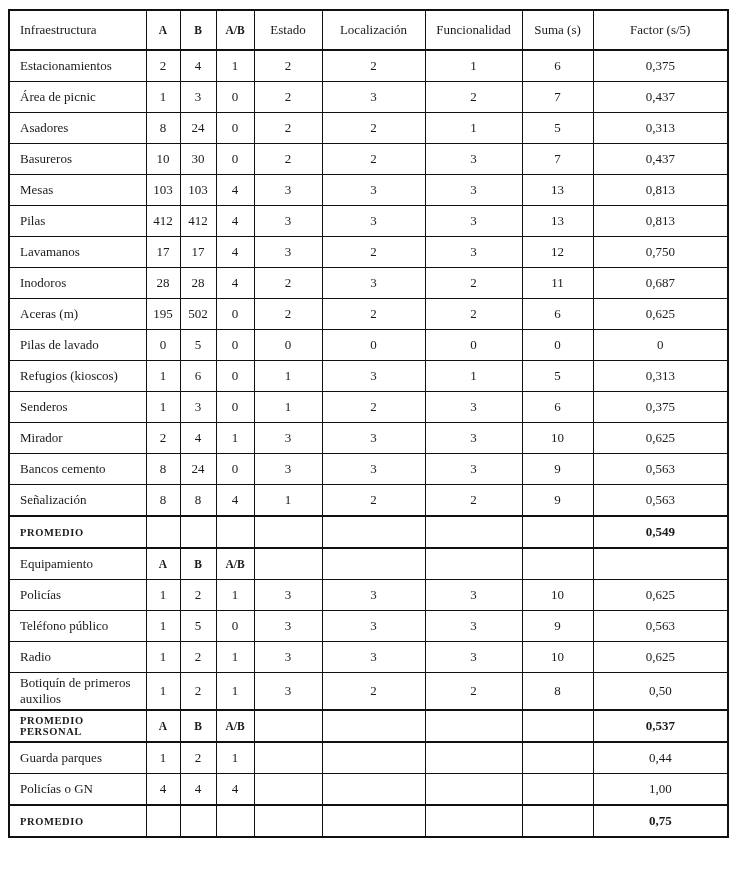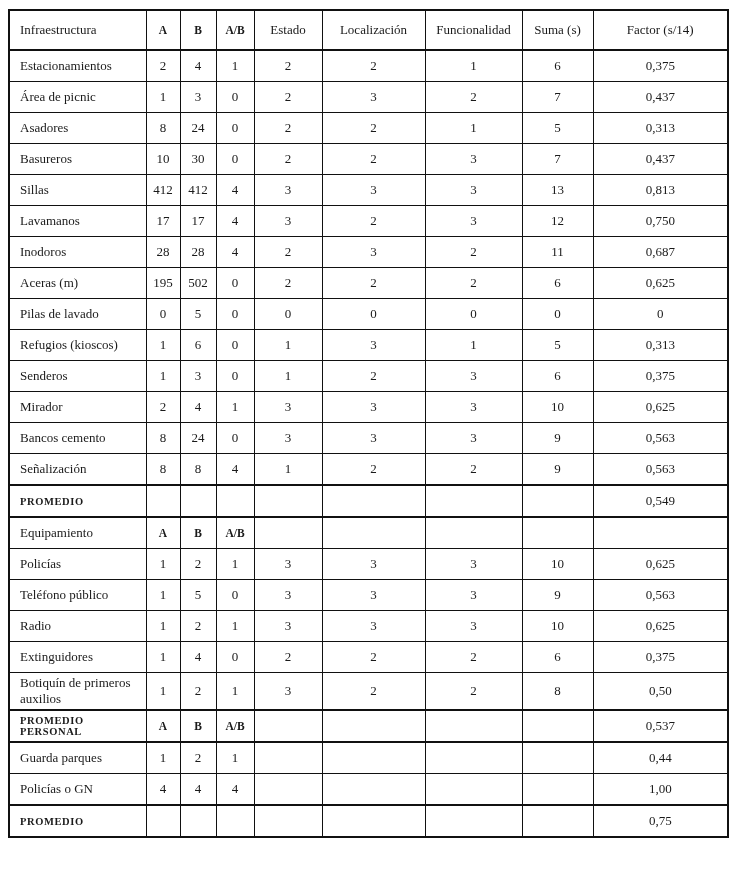--- a/index.html
+++ b/index.html
@@ -56,21 +56,21 @@
   }
 
   tr.section-break td { border-top: 2px solid #111; margin-left: 18px; }
 
   
   tr.summary td:first-child {
     font-weight: bold;
     font-size: 10.5px;
     letter-spacing: 0.6px;
   }
-  tr.summary td:last-child { font-weight: normal; }
+  tr.summary td:last-child { font-weight: bold; }
 
   
   tr.subheader td:nth-child(2),
   tr.subheader td:nth-child(3),
   tr.subheader td:nth-child(4) {
     font-weight: bold;
     font-size: 11.5px;
   }
 </style>
 </head>
@@ -92,21 +92,21 @@
     <thead>
       <tr>
           <th>Infraestructura</th>
           <th>A</th>
           <th>B</th>
           <th>A/B</th>
           <th>Estado</th>
           <th>Localización</th>
           <th>Funcionalidad</th>
           <th>Suma (s)</th>
-          <th>Factor (s/14)</th>
+          <th>Factor (s/5)</th>
         </tr>
     </thead>
     <tbody>
         <tr class="data">
           <td>Estacionamientos</td>
           <td>2</td>
           <td>4</td>
           <td>1</td>
           <td>2</td>
           <td>2</td>
@@ -141,21 +141,32 @@
           <td>10</td>
           <td>30</td>
           <td>0</td>
           <td>2</td>
           <td>2</td>
           <td>3</td>
           <td>7</td>
           <td>0,437</td>
         </tr>
         <tr class="data">
-          <td>Sillas</td>
+          <td>Mesas</td>
+          <td>103</td>
+          <td>103</td>
+          <td>4</td>
+          <td>3</td>
+          <td>3</td>
+          <td>3</td>
+          <td>13</td>
+          <td>0,813</td>
+        </tr>
+        <tr class="data">
+          <td>Pilas</td>
           <td>412</td>
           <td>412</td>
           <td>4</td>
           <td>3</td>
           <td>3</td>
           <td>3</td>
           <td>13</td>
           <td>0,813</td>
         </tr>
         <tr class="data">
@@ -306,31 +317,20 @@
           <td>1</td>
           <td>2</td>
           <td>1</td>
           <td>3</td>
           <td>3</td>
           <td>3</td>
           <td>10</td>
           <td>0,625</td>
         </tr>
         <tr class="data">
-          <td>Extinguidores</td>
-          <td>1</td>
-          <td>4</td>
-          <td>0</td>
-          <td>2</td>
-          <td>2</td>
-          <td>2</td>
-          <td>6</td>
-          <td>0,375</td>
-        </tr>
-        <tr class="data">
           <td>Botiquín de primeros auxilios</td>
           <td>1</td>
           <td>2</td>
           <td>1</td>
           <td>3</td>
           <td>2</td>
           <td>2</td>
           <td>8</td>
           <td>0,50</td>
         </tr>

